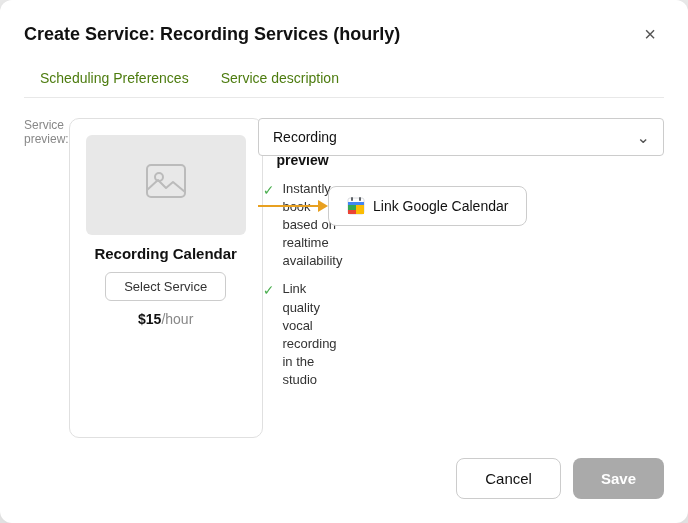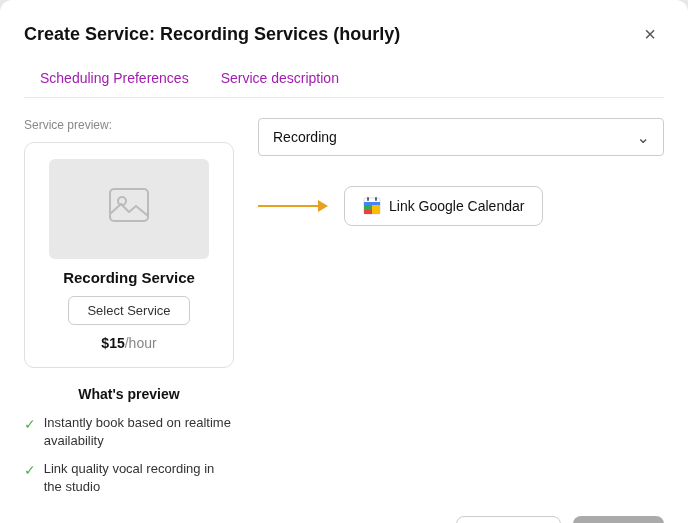--- a/index.html
+++ b/index.html
@@ -44,41 +44,40 @@
     .tabs {
       display: flex;
       border-bottom: 1.5px solid #e8e8e8;
       margin: 12px 24px 0 24px;
       gap: 0;
     }
     .tab {
       font-size: 14px;
       padding: 10px 16px;
       cursor: pointer;
-      color: #a21caf;
+      color: #4d7c0f;
       border-bottom: 2.5px solid transparent;
       margin-bottom: -1.5px;
       white-space: nowrap;
     }
     .tab.active {
       color: #111;
       font-weight: 600;
       border-bottom: 2.5px solid #e8441a;
     }
     .modal-body {
       display: flex;
       flex: 1;
       padding: 20px 24px 0 24px;
       gap: 24px;
     }
     .left-panel {
       width: 210px;
       flex-shrink: 0;
       display: flex;
-      flex-direction: column;
     }
     .service-preview-label {
       font-size: 12px;
       color: #888;
       margin-bottom: 10px;
     }
     .service-card {
       background: #fff;
       border: 1.5px solid #e0e0e0;
       border-radius: 10px;
@@ -179,21 +178,21 @@
       right: 14px;
       top: 50%;
       transform: translateY(-50%);
       pointer-events: none;
       color: #555;
       font-size: 16px;
     }
     .calendar-section {
       display: flex;
       align-items: center;
-      gap: 16px;
+      gap: 0;
       margin-top: 10px;
     }
     .arrow-line {
       display: flex;
       align-items: center;
       gap: 0;
     }
     .arrow-shaft {
       width: 60px;
       height: 2px;
@@ -277,21 +276,21 @@
       <div class="service-card">
         <div class="image-placeholder">
           <span class="image-icon">
             <svg width="40" height="34" viewBox="0 0 40 34" fill="none" xmlns="http://www.w3.org/2000/svg">
               <rect x="1" y="1" width="38" height="32" rx="4" stroke="#bbb" stroke-width="2" fill="none"></rect>
               <circle cx="13" cy="13" r="4" stroke="#bbb" stroke-width="2" fill="none"></circle>
               <path d="M1 26 L12 16 L20 24 L27 18 L39 28" stroke="#bbb" stroke-width="2" fill="none" stroke-linejoin="round"></path>
             </svg>
           </span>
         </div>
-        <span class="service-name">Recording Service</span>
+        <span class="service-name">Recording Calendar</span>
         <button class="select-service-btn">Select Service</button>
         <div class="service-price">
           <strong>$15</strong><span>/hour</span>
         </div>
       </div>
 
       <div class="whats-included">
         <div class="whats-included-title">What's preview</div>
         <ul class="included-items">
           <li class="included-item">

